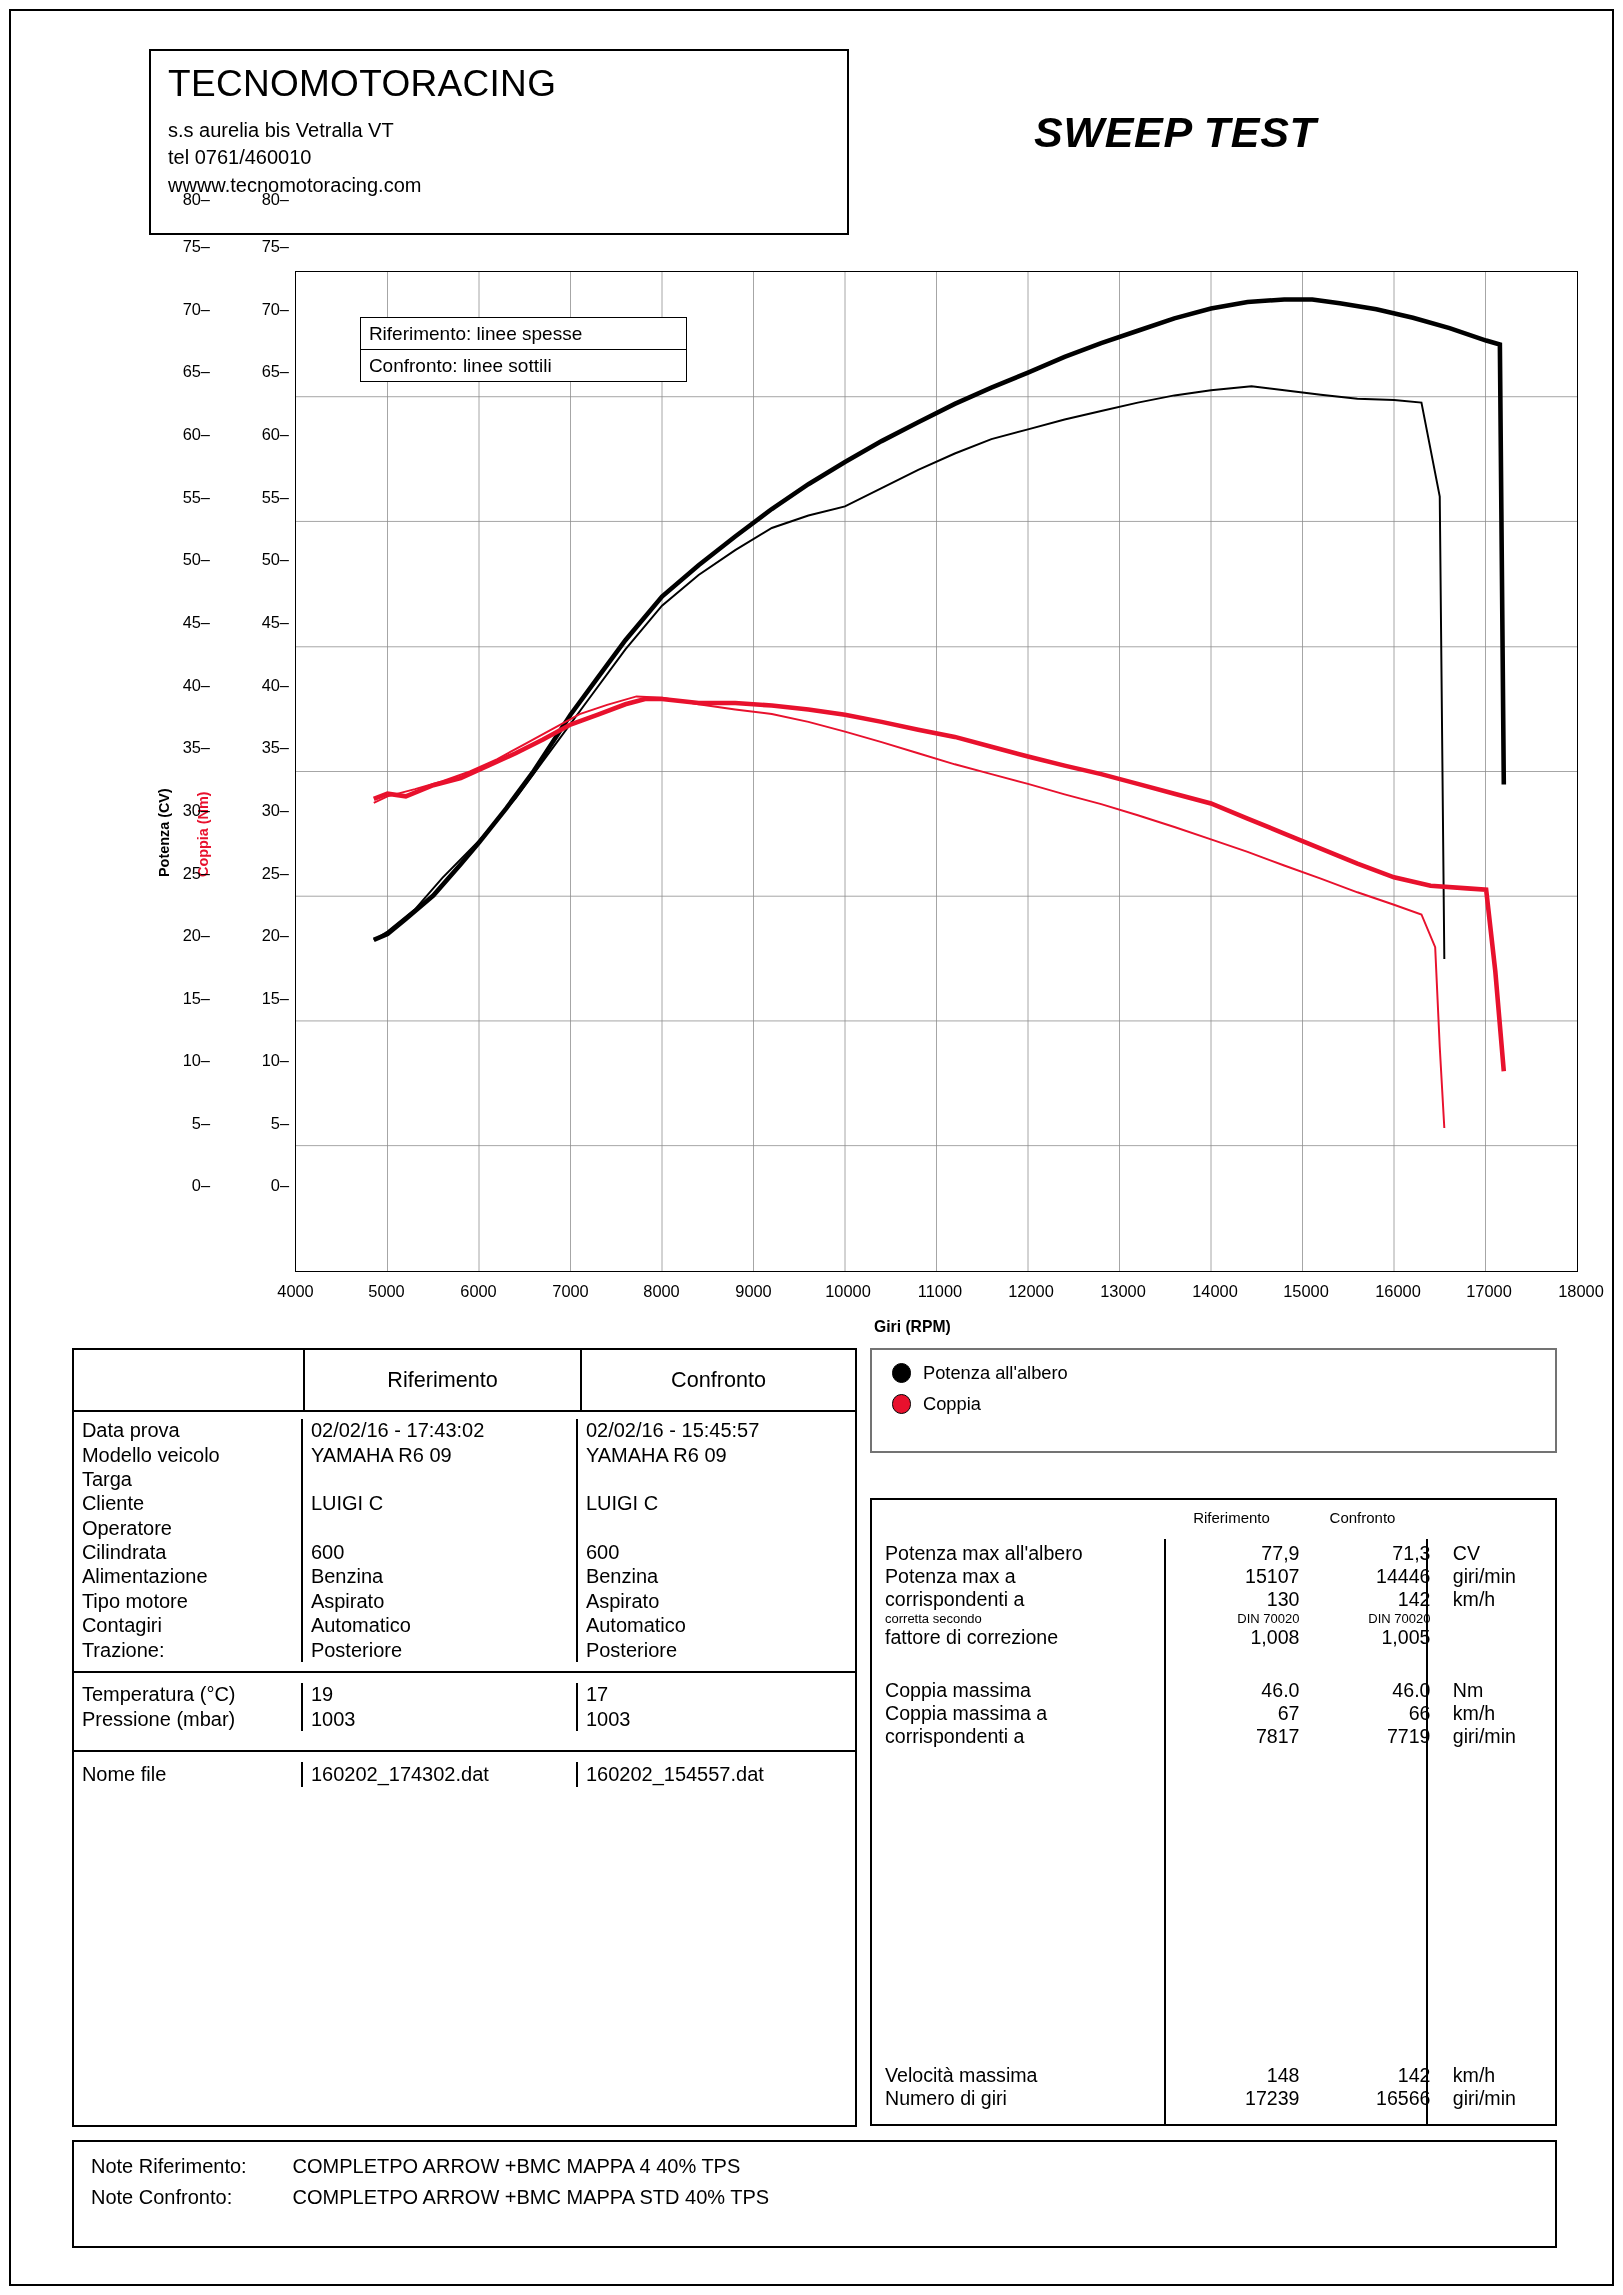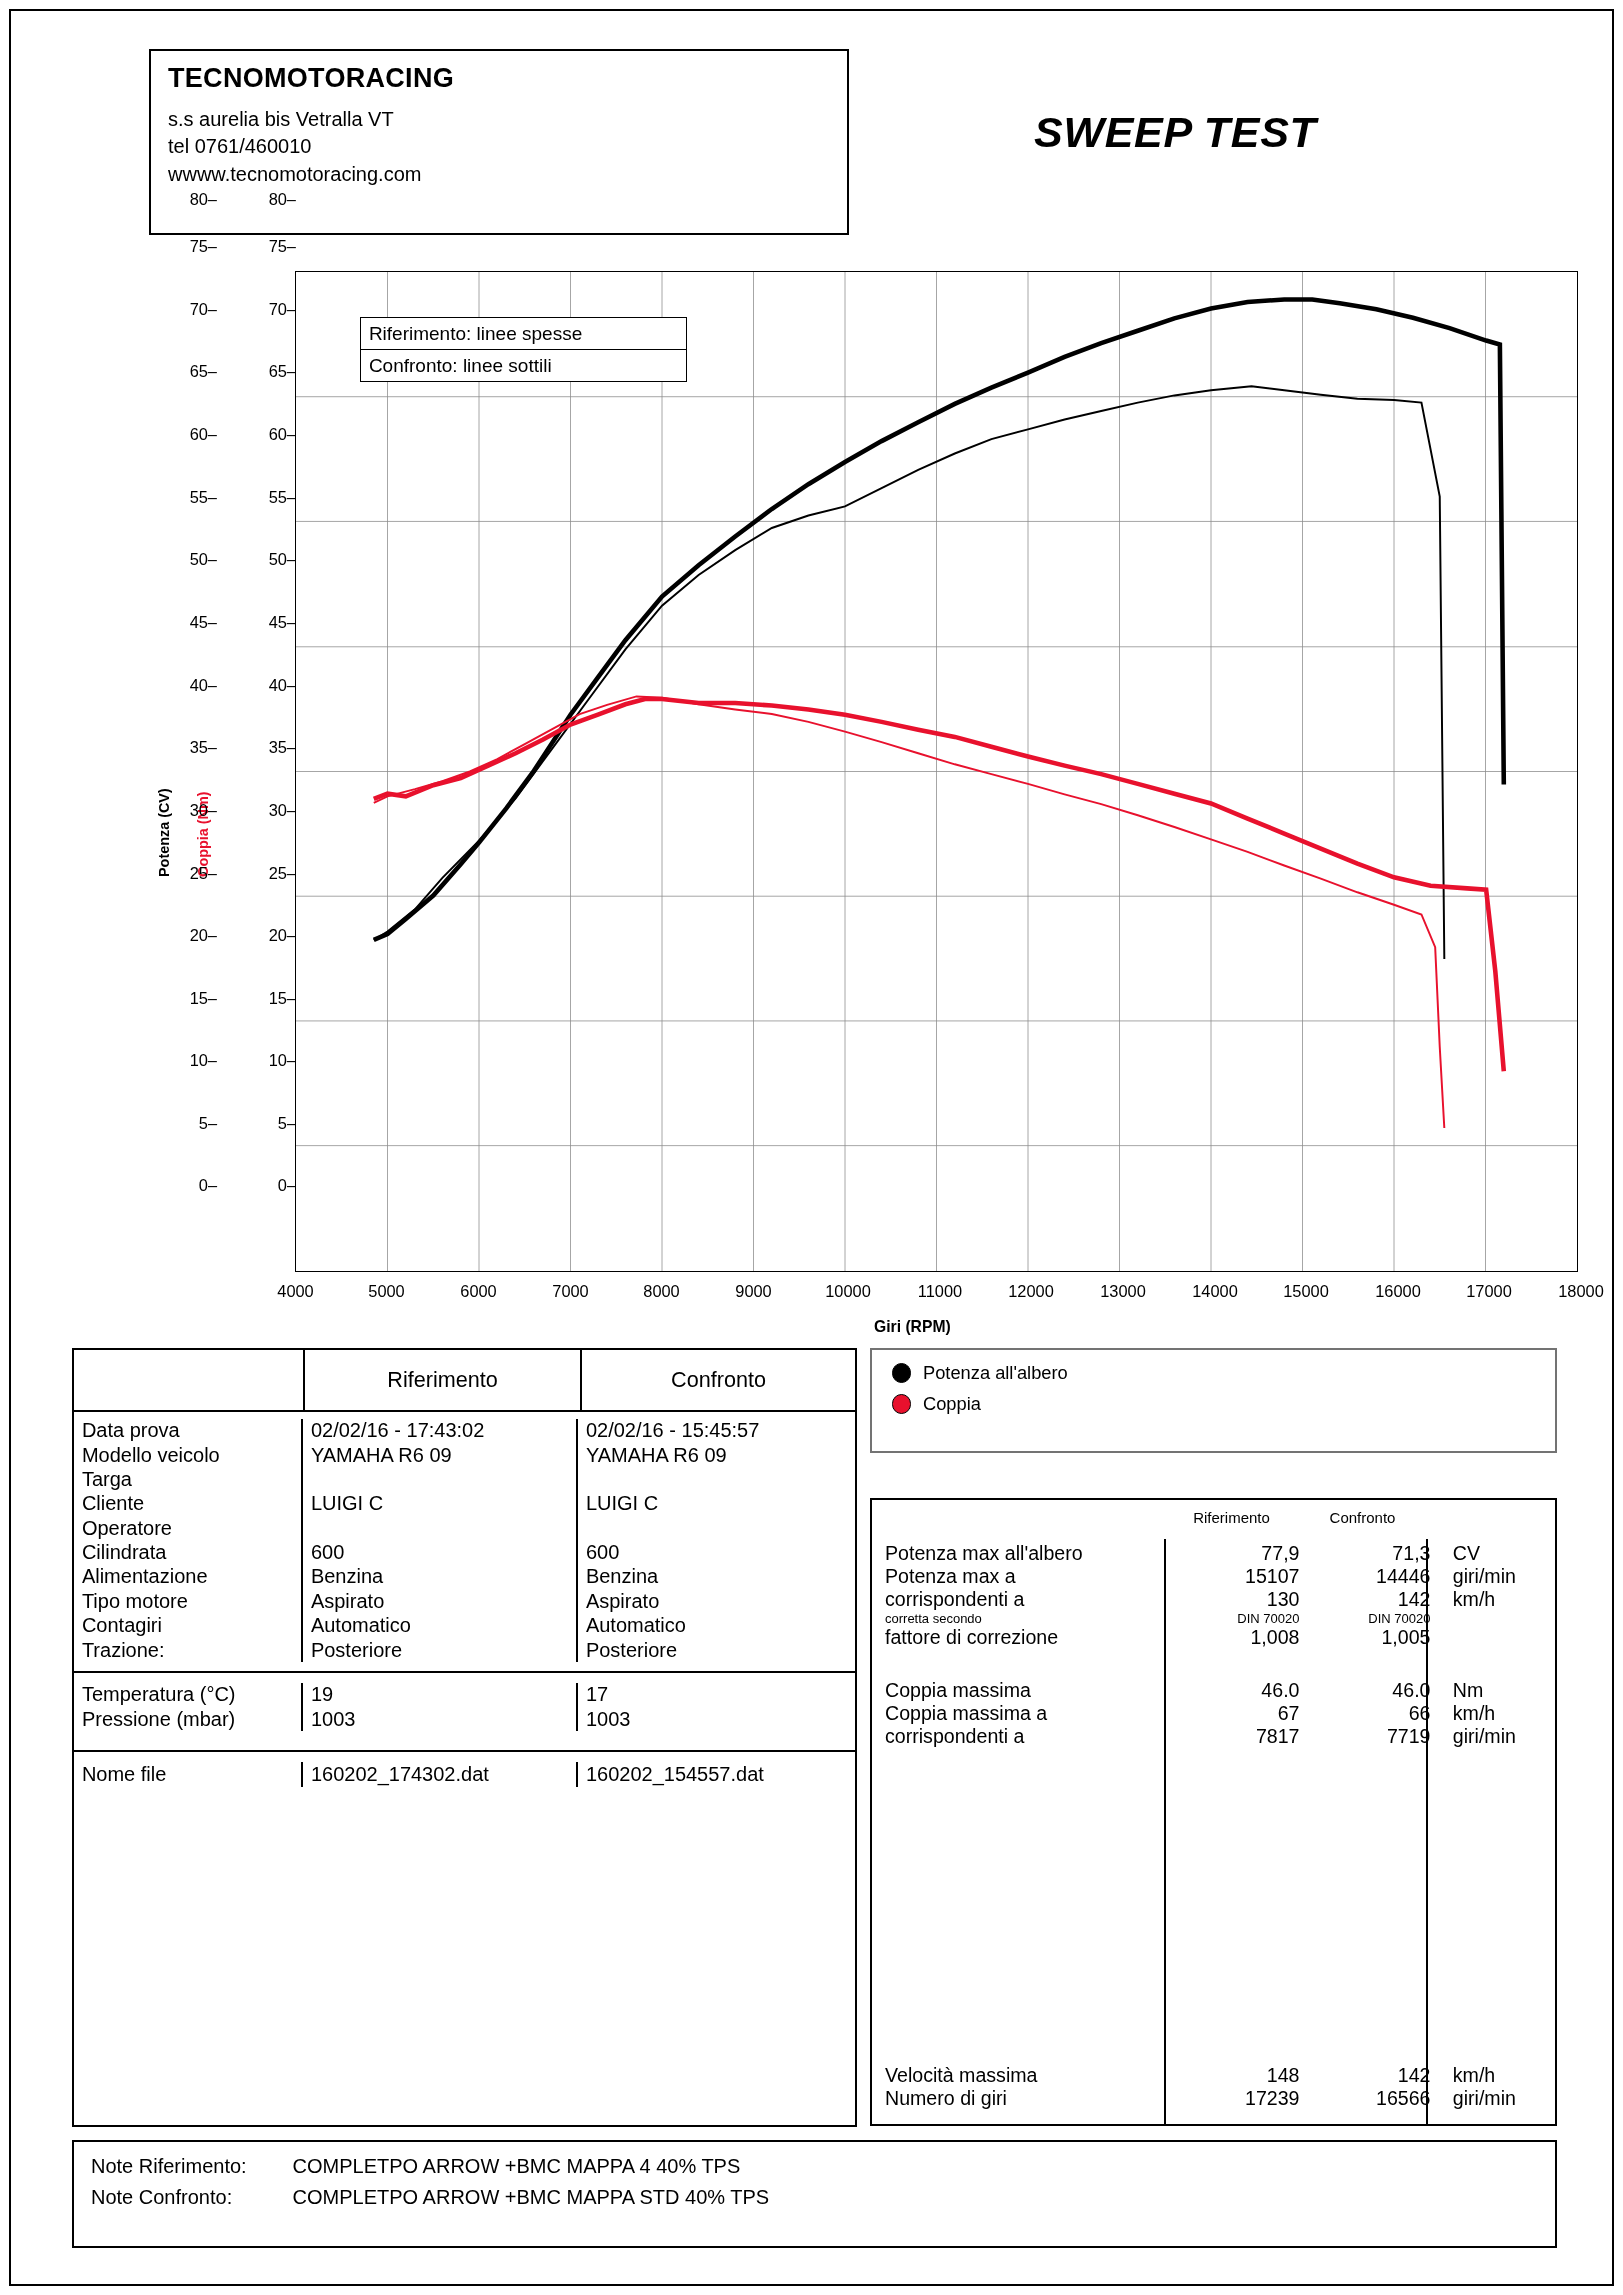--- a/index.html
+++ b/index.html
@@ -2,31 +2,31 @@
 <html style="font-size:10.5px"><head>
 <meta charset="utf-8">
 <style>
   html,body{margin:0;padding:0;background:#fff;}
   body{width:1623px;height:2295px;font-family:"Liberation Sans",sans-serif;color:#000;}
   .page{position:relative;width:1623px;height:2295px;box-sizing:border-box;padding:0;}
   .outer-border{position:absolute;left:9.2px;top:9.2px;width:1605px;height:2277px;border:2px solid #000;box-sizing:border-box;}
 
   
   .header-box{position:absolute;left:149px;top:49px;width:700px;height:186px;border:2px solid #000;box-sizing:border-box;padding:11.8px 17px;}
-  .company{font-size:27px;font-weight:bold;letter-spacing:0.3px;margin:0 0 11.8px 0;}
+  .company{font-size:37px;font-weight:normal;letter-spacing:0.3px;margin:0 0 11.8px 0;}
   .addr{font-size:20px;line-height:1.38;}
   .sweep-title{position:absolute;left:1034px;top:108px;font-size:43px;font-weight:bold;font-style:italic;letter-spacing:0.7px;}
 
   
   .chart-area{position:absolute;left:79px;top:255px;width:1440px;height:1086px;}
   .plot{position:absolute;left:216px;top:16.4px;width:1283px;height:1001px;border:1.3px solid #000;box-sizing:border-box;background:#fff;}
   .plot svg{display:block;width:100%;height:100%;}
 
   .axis-label-left{position:absolute;font-size:14.4px;font-weight:bold;transform:rotate(-90deg);transform-origin:0 0;white-space:nowrap;}
-  .tick{position:absolute;font-size:16.4px;text-align:right;white-space:nowrap;padding-left:7px;}
+  .tick{position:absolute;font-size:16.4px;text-align:right;white-space:nowrap;}
   .xtick{position:absolute;font-size:16.4px;text-align:center;white-space:nowrap;}
   .xlabel{position:absolute;font-size:15.7px;font-weight:bold;white-space:nowrap;}
 
   .legend-box{position:absolute;left:281px;top:62px;width:327px;border:1.3px solid #000;background:#fff;box-sizing:border-box;}
   .legend-box div{font-size:19px;padding:4.6px 7.9px;}
   .legend-box div:first-child{border-bottom:1.3px solid #000;}
 
   .leftbox{position:absolute;left:72px;top:1348px;width:785px;height:779px;border:2px solid #000;box-sizing:border-box;}
   .lb-head{display:flex;height:60px;border-bottom:2px solid #000;}
   .lb-head .c0{width:229px;border-right:2px solid #000;}

